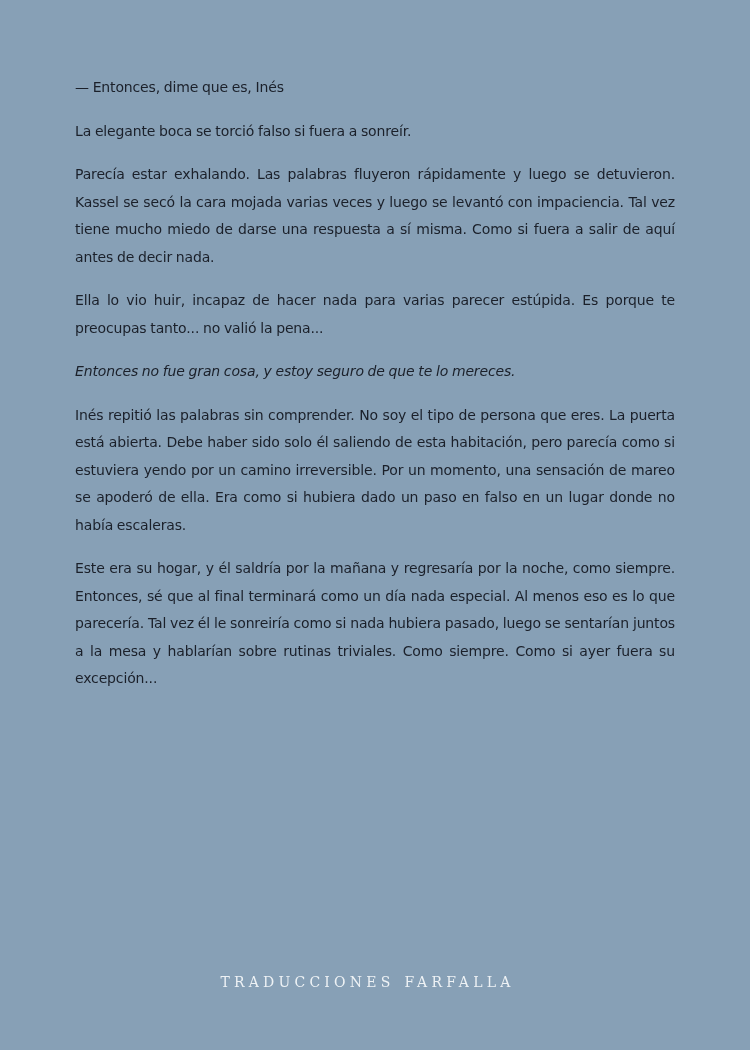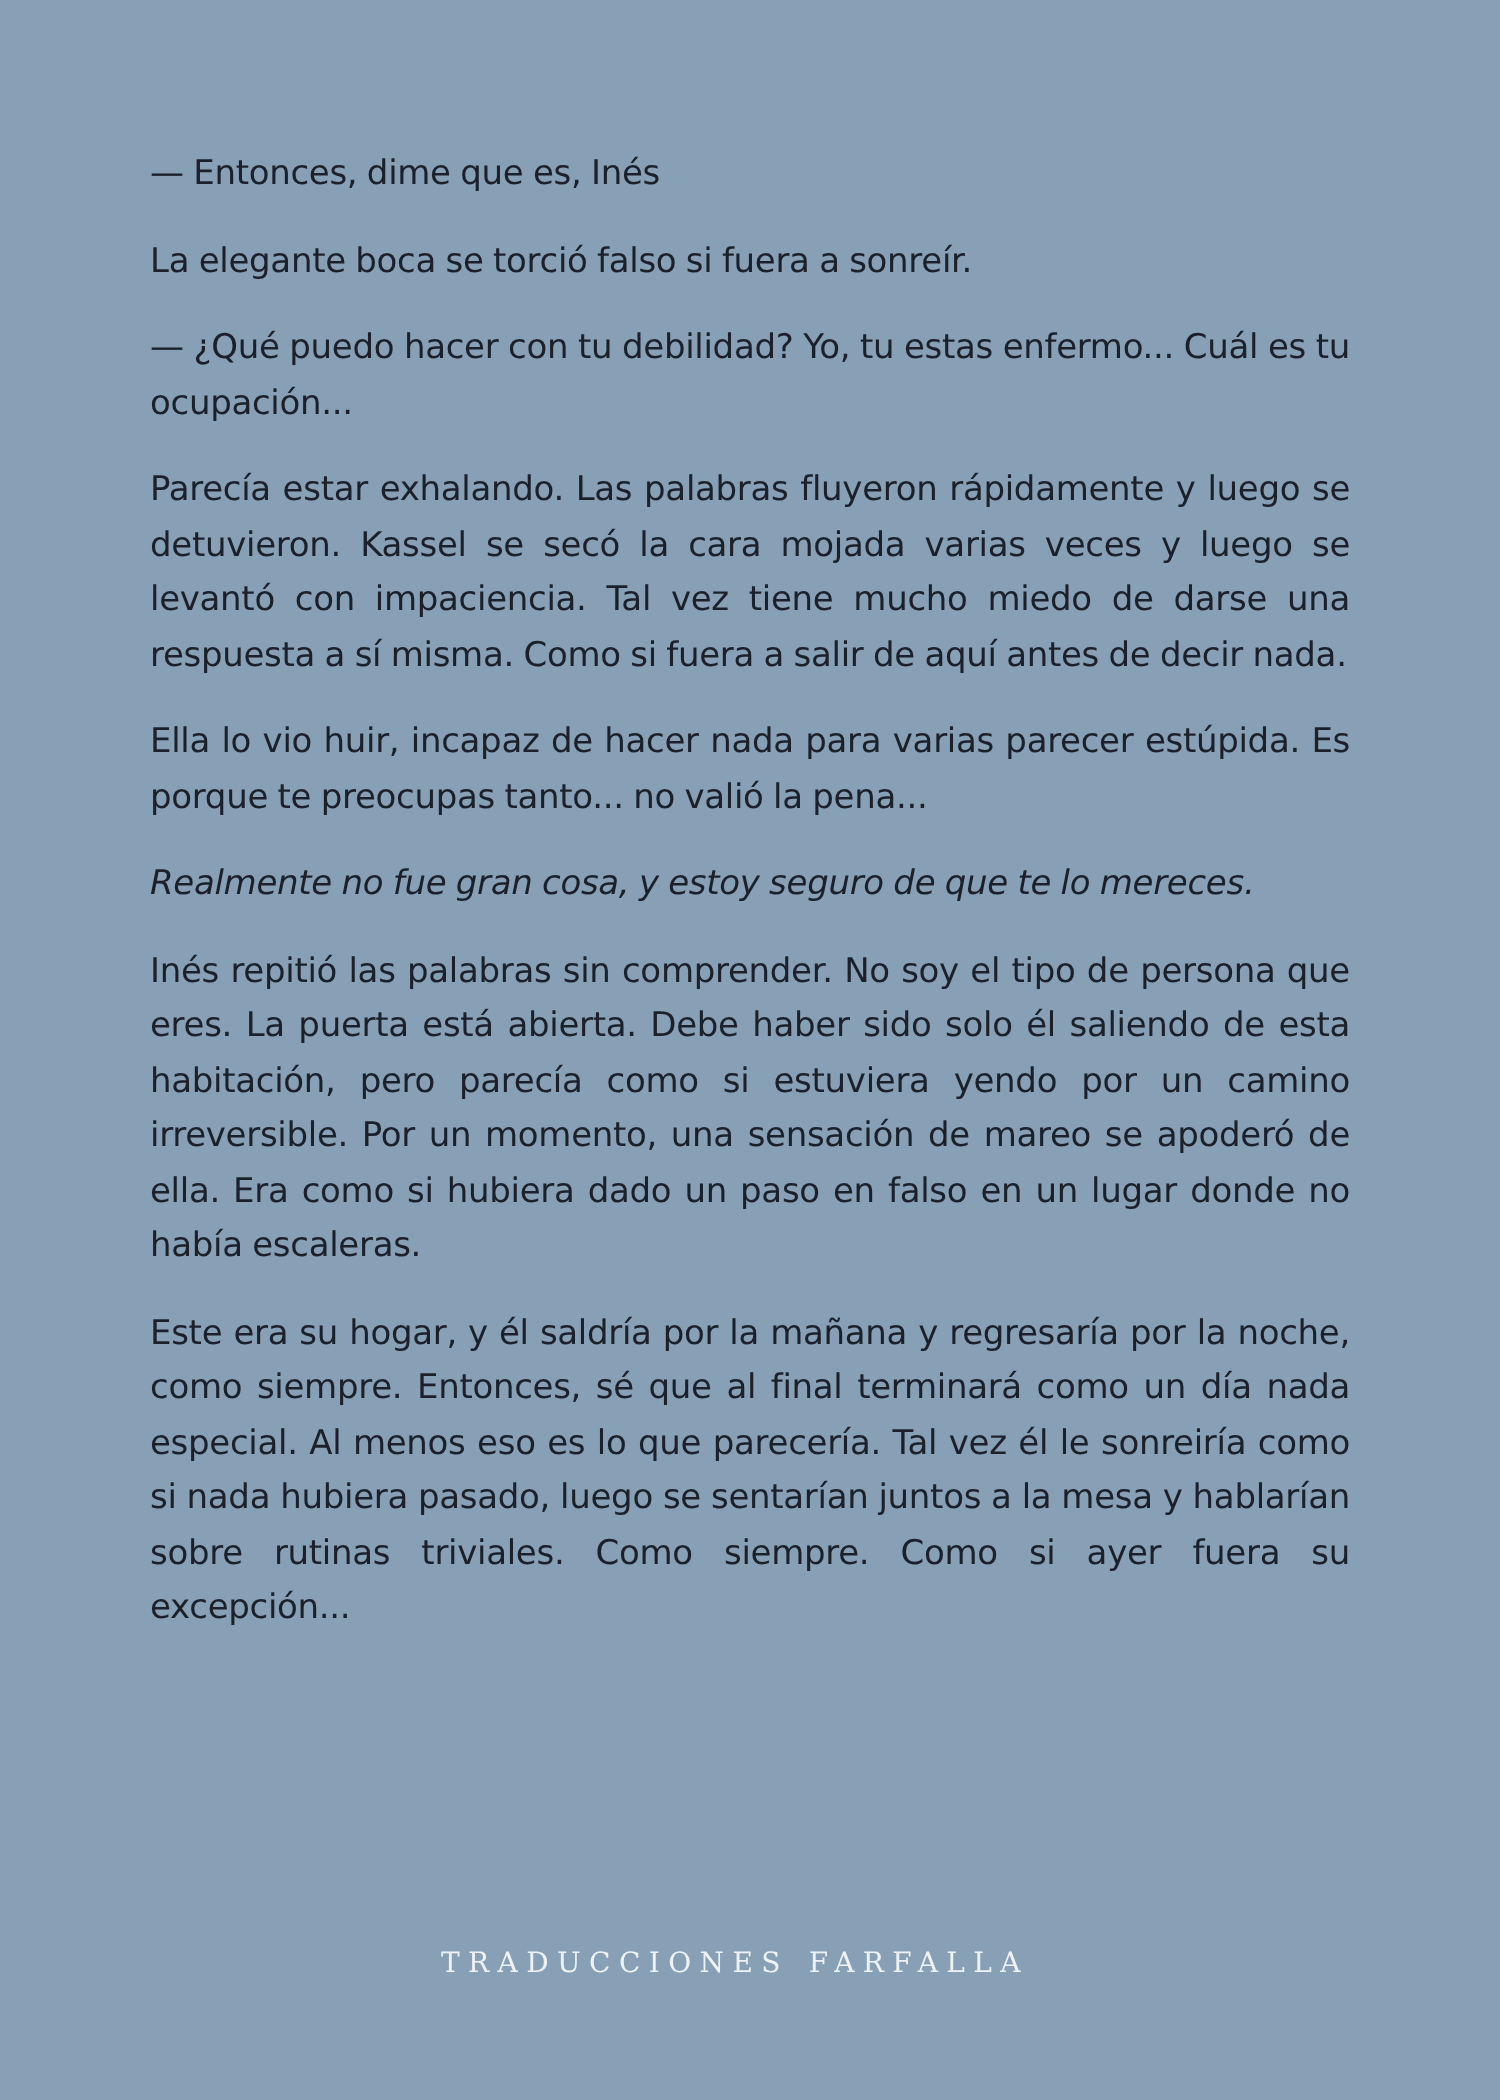--- a/index.html
+++ b/index.html
@@ -16,21 +16,21 @@
       color: #1b202a;
     }
     .page {
       position: absolute;
       left: 75px;
       top: 74px;
       width: 600px;
     }
     .para {
       margin: 0 0 16px 0;
-      font-size: 17px;
+      font-size: 14px;
       line-height: 27.5px;
       text-align: justify;
       letter-spacing: -0.15px;
       word-spacing: -0.5px;
     }
     .para.italic {
       font-style: italic;
     }
     .footer {
       position: absolute;
@@ -45,23 +45,22 @@
     }
     .footer span { display: inline-block; }
     .footer .gap { width: 10px; }
   </style>
 </head>
 <body>
 
 <div class="page">
   <p class="para">— Entonces, dime que es, Inés</p>
   <p class="para">La elegante boca se torció falso si fuera a sonreír.</p>
-  <p class="para">— ¿Qué puedo hacer con tu debilidad? Yo, tu estas enfermo... Cuál es tu ocupación...</p>
   <p class="para">Parecía estar exhalando. Las palabras fluyeron rápidamente y luego se detuvieron. Kassel se secó la cara mojada varias veces y luego se levantó con impaciencia. Tal vez tiene mucho miedo de darse una respuesta a sí misma. Como si fuera a salir de aquí antes de decir nada.</p>
   <p class="para">Ella lo vio huir, incapaz de hacer nada para varias parecer estúpida. Es porque te preocupas tanto... no valió la pena...</p>
-  <p class="para italic">Realmente no fue gran cosa, y estoy seguro de que te lo mereces.</p>
+  <p class="para italic">Entonces no fue gran cosa, y estoy seguro de que te lo mereces.</p>
   <p class="para">Inés repitió las palabras sin comprender. No soy el tipo de persona que eres. La puerta está abierta. Debe haber sido solo él saliendo de esta habitación, pero parecía como si estuviera yendo por un camino irreversible. Por un momento, una sensación de mareo se apoderó de ella. Era como si hubiera dado un paso en falso en un lugar donde no había escaleras.</p>
   <p class="para">Este era su hogar, y él saldría por la mañana y regresaría por la noche, como siempre. Entonces, sé que al final terminará como un día nada especial. Al menos eso es lo que parecería. Tal vez él le sonreiría como si nada hubiera pasado, luego se sentarían juntos a la mesa y hablarían sobre rutinas triviales. Como siempre. Como si ayer fuera su excepción...</p>
 </div>
 
 <div class="footer">
   <span>TRADUCCIONES</span><span class="gap"></span><span>FARFALLA</span>
 </div>
 
 </body></html>

